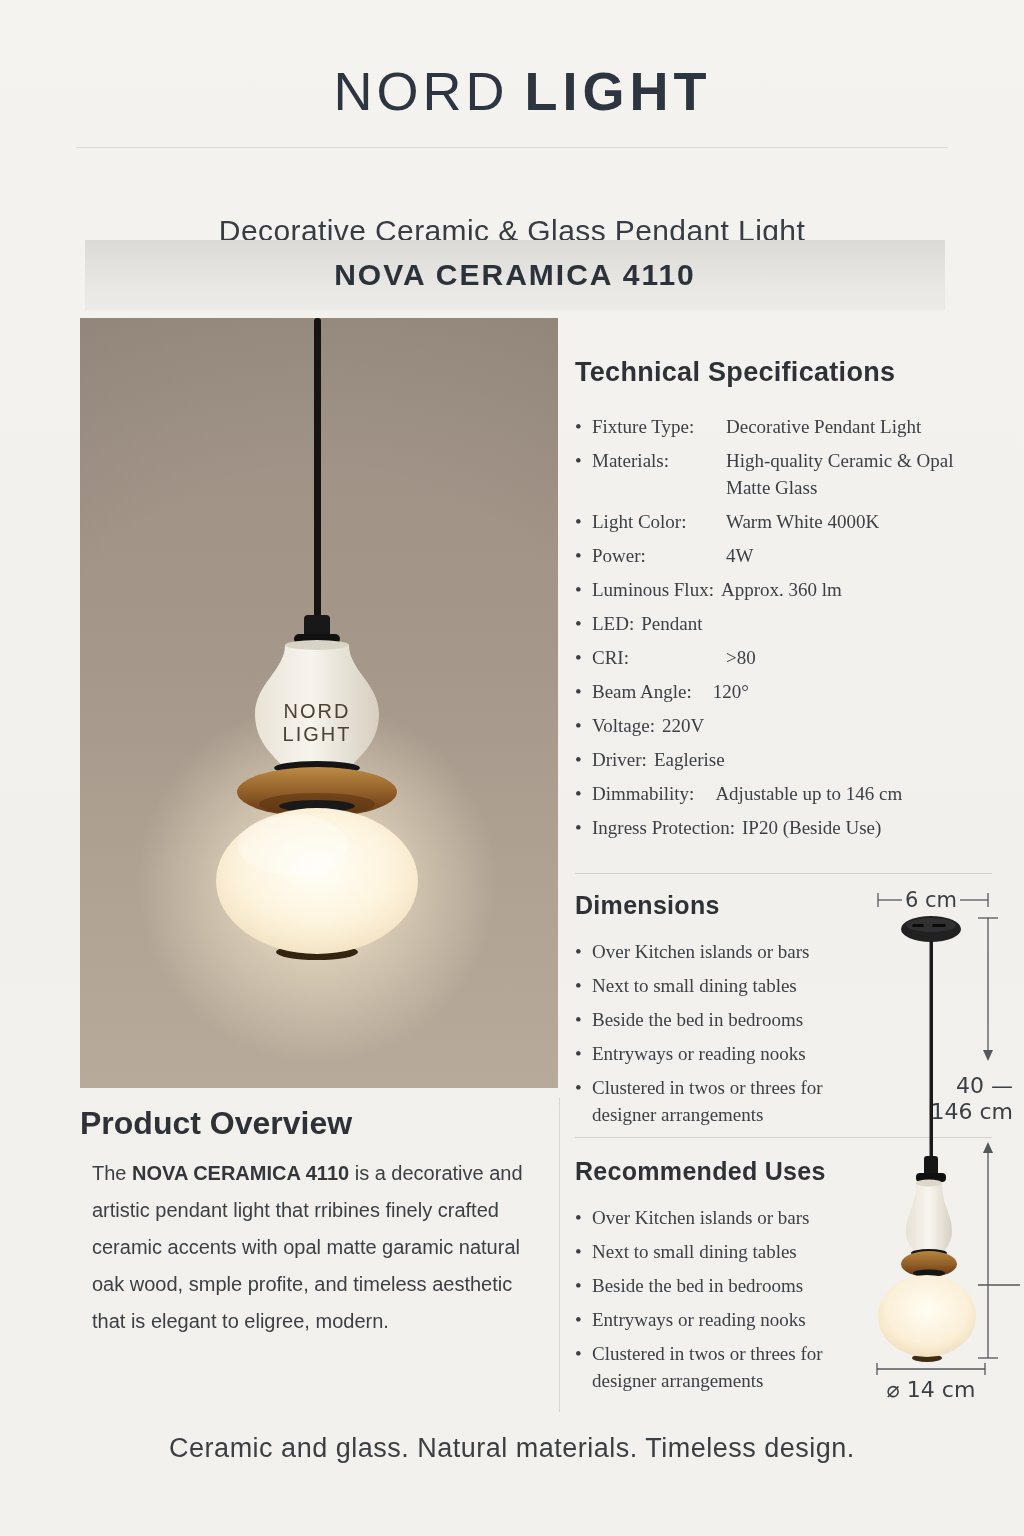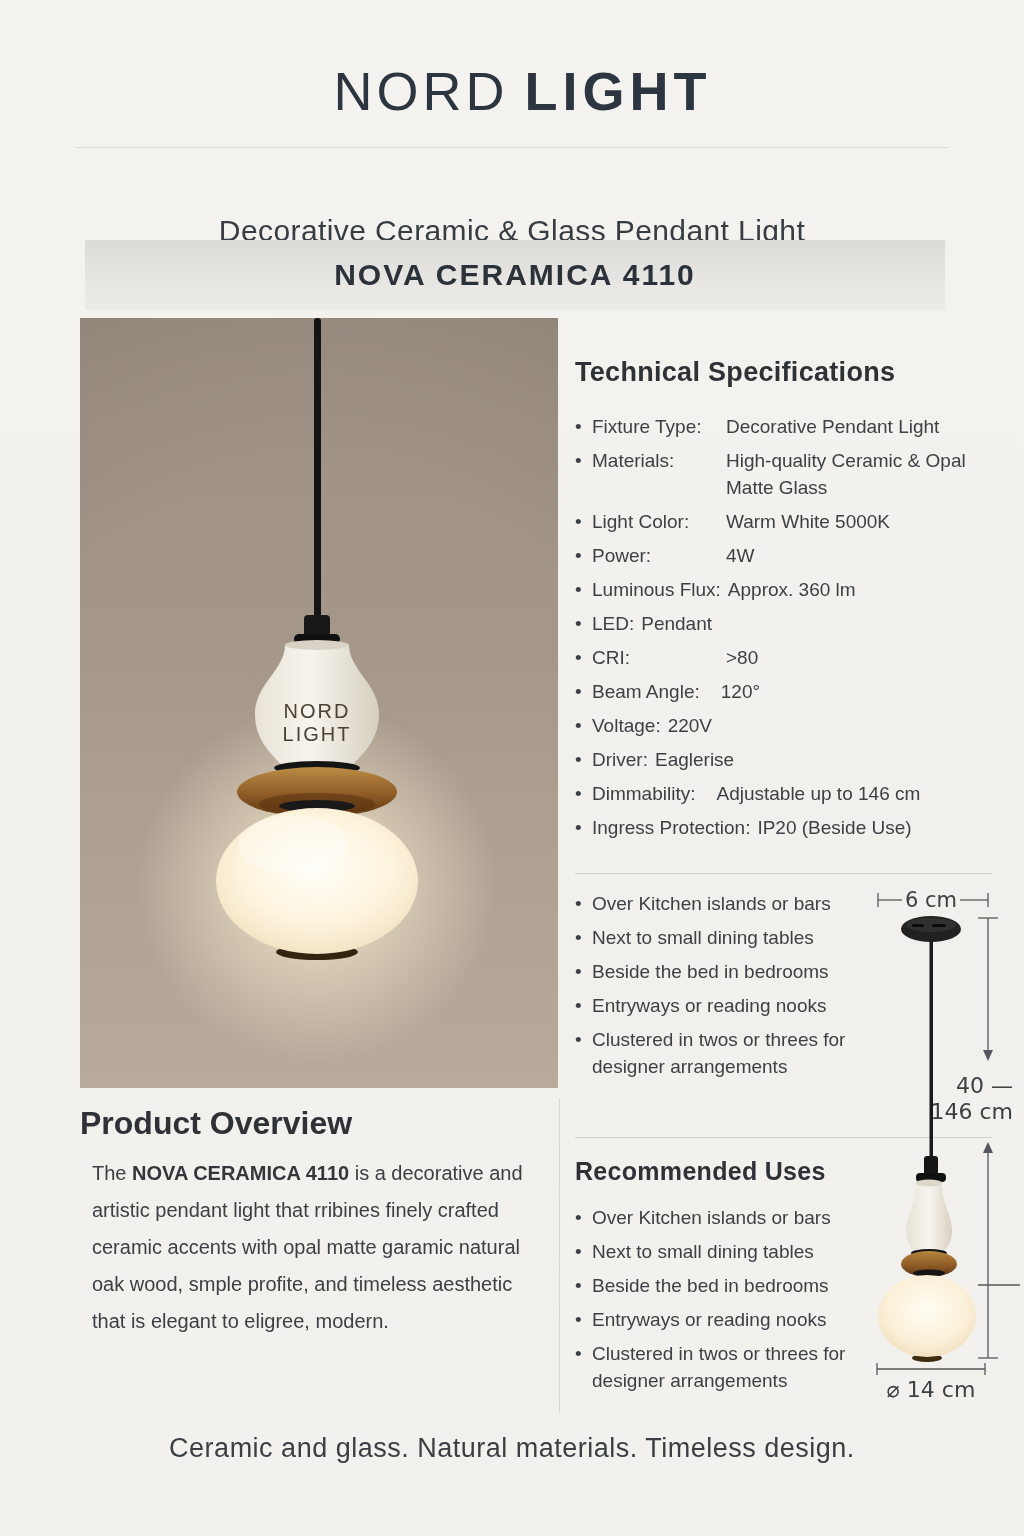--- a/index.html
+++ b/index.html
@@ -26,21 +26,21 @@
       radial-gradient(circle 250px at 237px 565px, rgba(255,245,216,.85), rgba(255,245,216,0) 72%),
       radial-gradient(130% 95% at 50% 72%, rgba(0,0,0,0) 55%, rgba(58,48,38,.16) 100%),
       linear-gradient(180deg,#9d9085 0%,#a59789 45%,#b0a293 72%,#b8aa9a 100%);}
   .photo svg{display:block;}
   
   .col{position:absolute;left:575px;width:420px;}
   .sec-h{margin:0;font-weight:700;color:#2e3237;letter-spacing:.3px;}
   .h-specs{font-size:27px;line-height:32px;margin-bottom:25px;}
   .h-small{font-size:25px;line-height:30px;margin-bottom:18px;}
   ul.blist{list-style:none;margin:0;padding:0;font-size:19px;color:#3d4145;}
-  ul.blist li{position:relative;padding-left:17px;margin-bottom:7px;line-height:27px;}
+  ul.blist li{position:relative;padding-left:17px;margin-bottom:7px;line-height:27px;font-family:Liberation Serif, serif;}
   ul.blist li::before{content:"\2022";position:absolute;left:0;top:0;color:#3d4145;}
   .spec .lbl{margin-right:7px;}
   .spec.aligned .lbl{display:inline-block;width:134px;margin-right:0;}
   .spec.aligned .val{display:inline-block;vertical-align:top;width:262px;}
   .spec.gap .val{margin-left:14px;}
   .divider{position:absolute;height:1px;background:#d3d2cf;}
   .div1{top:873px;left:575px;width:417px;}
   .div2{top:1137px;left:575px;width:417px;}
   .vrule{position:absolute;left:559px;top:1098px;width:1px;height:314px;background:#d7d6d3;}
   .uses{width:300px;}
@@ -104,36 +104,37 @@
       <ellipse cx="237" cy="563" rx="101" ry="73" fill="url(#gl)"></ellipse>
       <ellipse cx="213" cy="527" rx="55" ry="30" fill="#ffffff" opacity="0.32"></ellipse>
     </svg>
   </div>
 
   <div class="col" style="top:356px;">
     <h2 class="sec-h h-specs">Technical Specifications</h2>
     <ul class="blist">
       <li class="spec aligned"><span class="lbl">Fixture Type:</span><span class="val">Decorative Pendant Light</span></li>
       <li class="spec aligned"><span class="lbl">Materials:</span><span class="val">High-quality Ceramic &amp; Opal Matte Glass</span></li>
-      <li class="spec aligned"><span class="lbl">Light Color:</span><span class="val">Warm White 5000K</span></li>
+      <li class="spec aligned"><span class="lbl">Light Color:</span><span class="val">Warm White 4000K</span></li>
       <li class="spec aligned"><span class="lbl">Power:</span><span class="val">4W</span></li>
       <li class="spec"><span class="lbl">Luminous Flux:</span><span class="val">Approx. 360 lm</span></li>
       <li class="spec"><span class="lbl">LED:</span><span class="val">Pendant</span></li>
       <li class="spec aligned"><span class="lbl">CRI:</span><span class="val">&gt;80</span></li>
       <li class="spec gap"><span class="lbl">Beam Angle:</span><span class="val">120°</span></li>
       <li class="spec"><span class="lbl">Voltage:</span><span class="val">220V</span></li>
       <li class="spec"><span class="lbl">Driver:</span><span class="val">Eaglerise</span></li>
       <li class="spec gap"><span class="lbl">Dimmability:</span><span class="val">Adjustable up to 146 cm</span></li>
       <li class="spec"><span class="lbl">Ingress Protection:</span><span class="val">IP20 (Beside Use)</span></li>
     </ul>
   </div>
 
   <div class="divider div1"></div>
 
   <div class="col uses" style="top:890px;">
+    <h2 class="sec-h h-small">Dimensions</h2>
     <ul class="blist">
       <li>Over Kitchen islands or bars</li>
       <li>Next to small dining tables</li>
       <li>Beside the bed in bedrooms</li>
       <li>Entryways or reading nooks</li>
       <li>Clustered in twos or threes for designer arrangements</li>
     </ul>
   </div>
 
   <div class="divider div2"></div>

